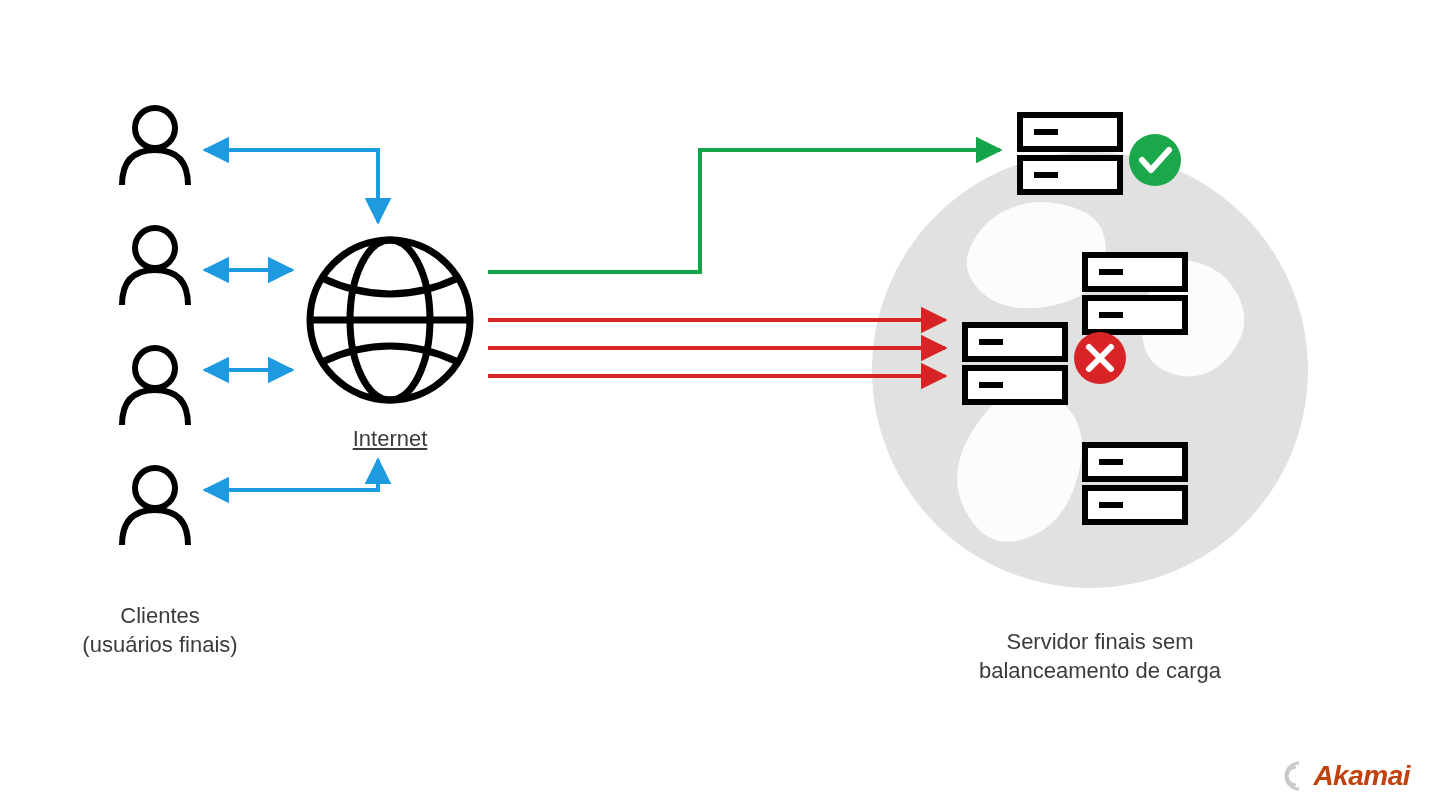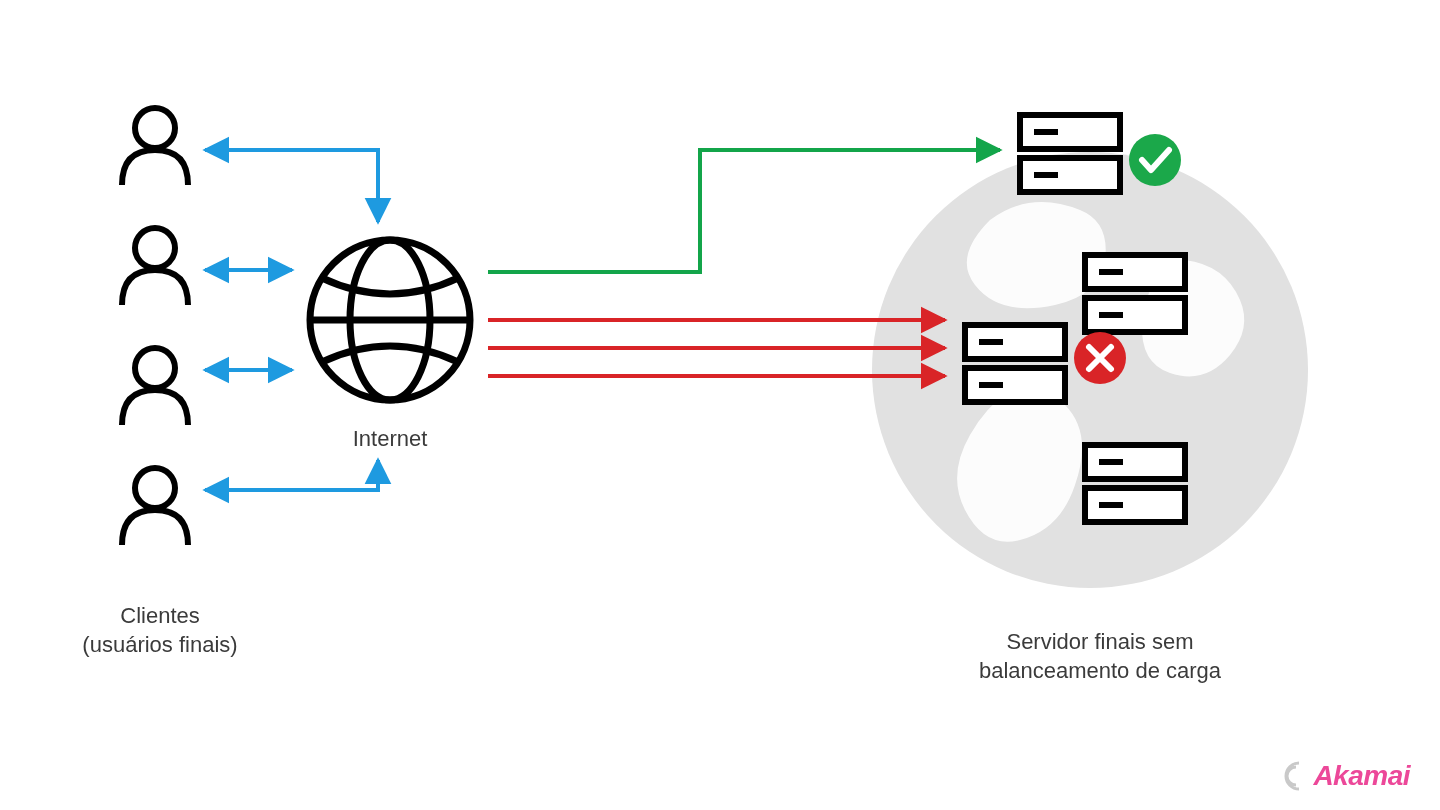--- a/index.html
+++ b/index.html
@@ -17,21 +17,21 @@
     color: #3b3b3b;
     font-size: 22px;
     text-align: center;
     line-height: 1.3;
     white-space: pre;
   }
   .brand {
     position: absolute;
     right: 30px;
     bottom: 18px;
-    color: #ec4899;
+    color: #c2410c;
     font-size: 28px;
     font-style: italic;
     font-weight: 600;
     letter-spacing: -0.5px;
     display: flex;
     align-items: center;
     gap: 4px;
   }
   svg.canvas {
     position: absolute;
@@ -146,21 +146,21 @@
   </g>
   <g>
     <circle cx="1100" cy="358" r="26" fill="#d92427"></circle>
     <path d="M1089 347 l22 22 M1111 347 l-22 22" stroke="#fff" stroke-width="6" fill="none" stroke-linecap="round"></path>
   </g>
 </svg>
 
 <div class="label" style="left:60px; top:602px; width:200px;">Clientes
 (usuários finais)</div>
 
-<div class="label" style="left:330px; top:425px; width:120px;">Internet</div>
+<div class="label" style="left:330px; top:425px; width:120px;text-decoration:underline;">Internet</div>
 
 <div class="label" style="left:950px; top:628px; width:300px;">Servidor finais sem
 balanceamento de carga</div>
 
 <div class="brand">
   <svg width="30" height="30" viewBox="0 0 30 30">
     <path d="M20 2 A13 13 0 1 0 20 28" fill="none" stroke="#c9c9c9" stroke-width="3"></path>
     <path d="M17 6 A9 9 0 1 0 17 24" fill="none" stroke="#c9c9c9" stroke-width="3"></path>
   </svg>
   <span>Akamai</span>

